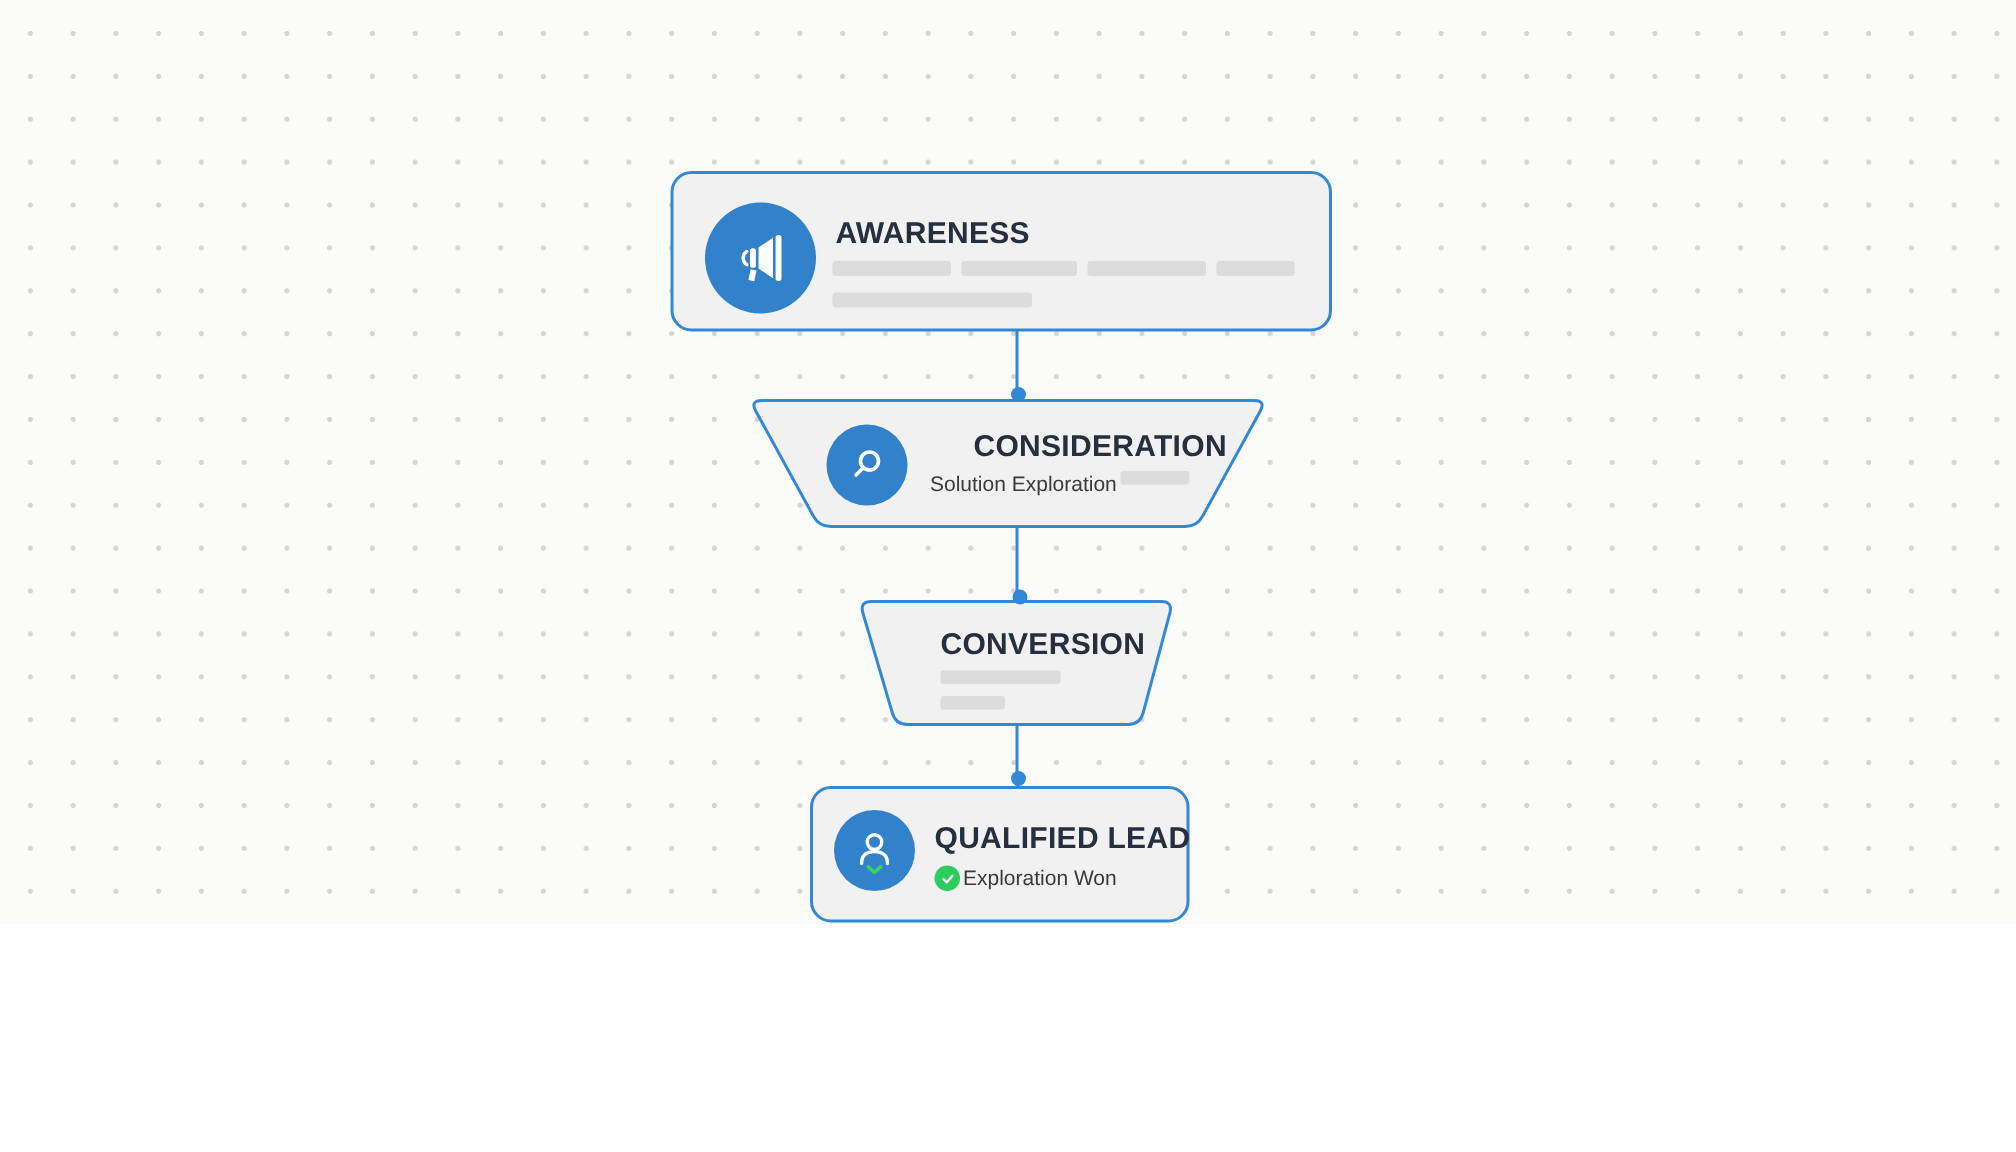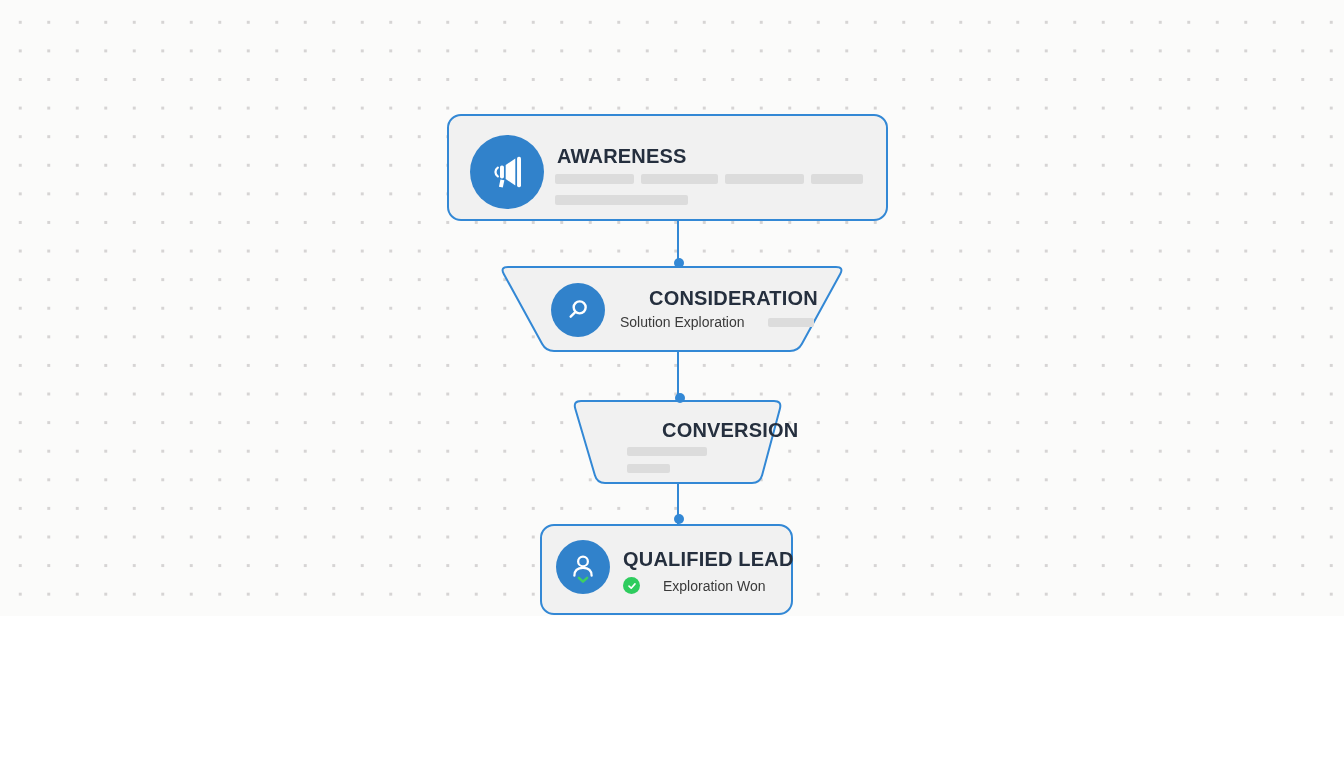--- a/index.html
+++ b/index.html
@@ -82,22 +82,22 @@
   }
   .bar-row {
     position: absolute;
     display: flex;
     gap: 7px;
     z-index: 4;
   }
   .subtitle-row {
     position: absolute;
     display: flex;
-    align-items: center;
-    gap: 23px;
+    align-items: flex-start;
+    gap: 2px;
     font-size: 14px;
     line-height: 16px;
     color: var(--subtitle-text);
     white-space: nowrap;
     z-index: 4;
   }
   .check-badge {
     width: 17px;
     height: 17px;
     border-radius: 50%;
@@ -152,21 +152,21 @@
   </div>
   <div class="stage-title" style="left:620px; top:287px;margin-left:29px;">CONSIDERATION</div>
   <div class="subtitle-row" style="left:620px; top:314px;">
     <span>Solution Exploration</span>
     <div class="bar" style="width:46px; height:9px;"></div>
   </div>
 
   <svg class="node-svg" style="left:571px; top:399px;" width="214" height="88" viewBox="0 0 214 88">
     <path d="M 10 2 L 203 2 Q 211 2 208.9 9.7 L 191.1 76.3 Q 189 84 181 84 L 34 84 Q 26 84 23.9 76.3 L 4.3 9.7 Q 2 2 10 2 Z" fill="var(--box-fill)" stroke="var(--accent-blue)" stroke-width="2"></path>
   </svg>
-  <div class="stage-title" style="left:627px; top:419px;margin-left:35px;">CONVERSION</div>
+  <div class="stage-title" style="left:627px; top:419px;">CONVERSION</div>
   <div class="bar-row" style="left:627px; top:447px;">
     <div class="bar" style="width:80px; height:9px;"></div>
   </div>
   <div class="bar-row" style="left:627px; top:464px;">
     <div class="bar" style="width:43px; height:9px;"></div>
   </div>
 
   <div class="node-box" style="left:540px; top:524px; width:253px; height:91px;"></div>
   <div class="circle-icon" style="left:556px; top:540px; width:54px; height:54px;">
     <svg width="36" height="36" viewBox="0 0 48 48">

